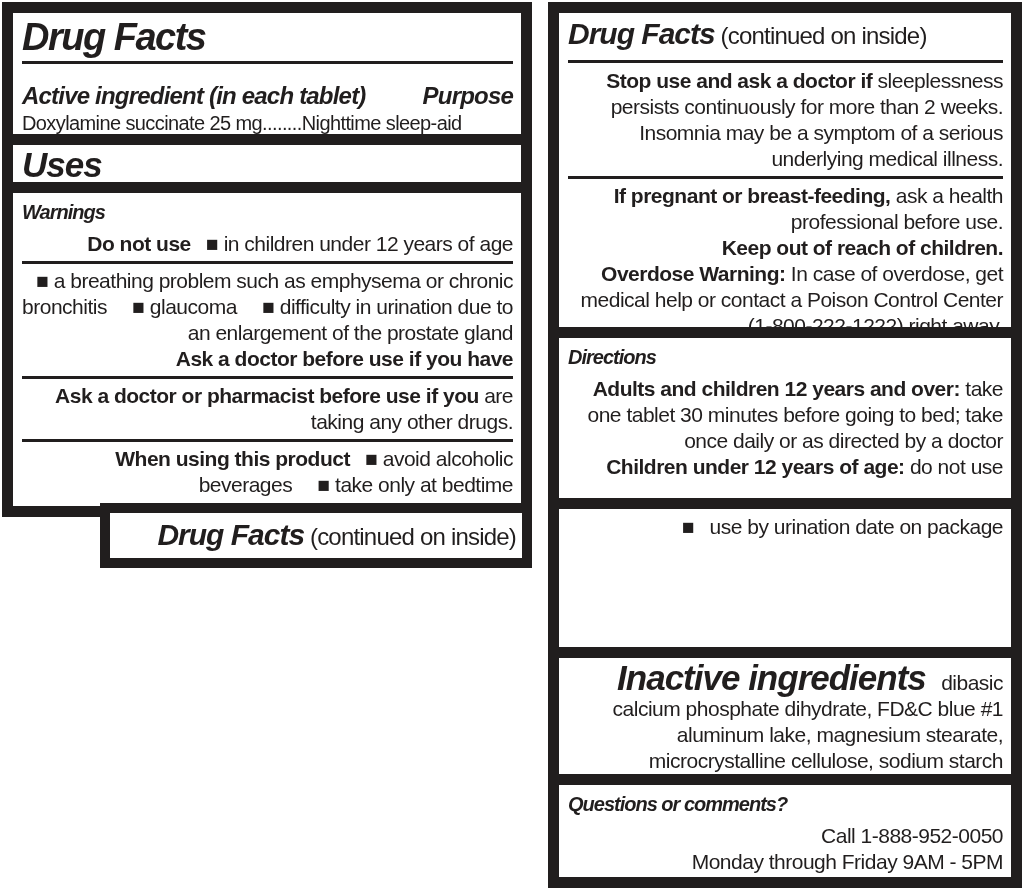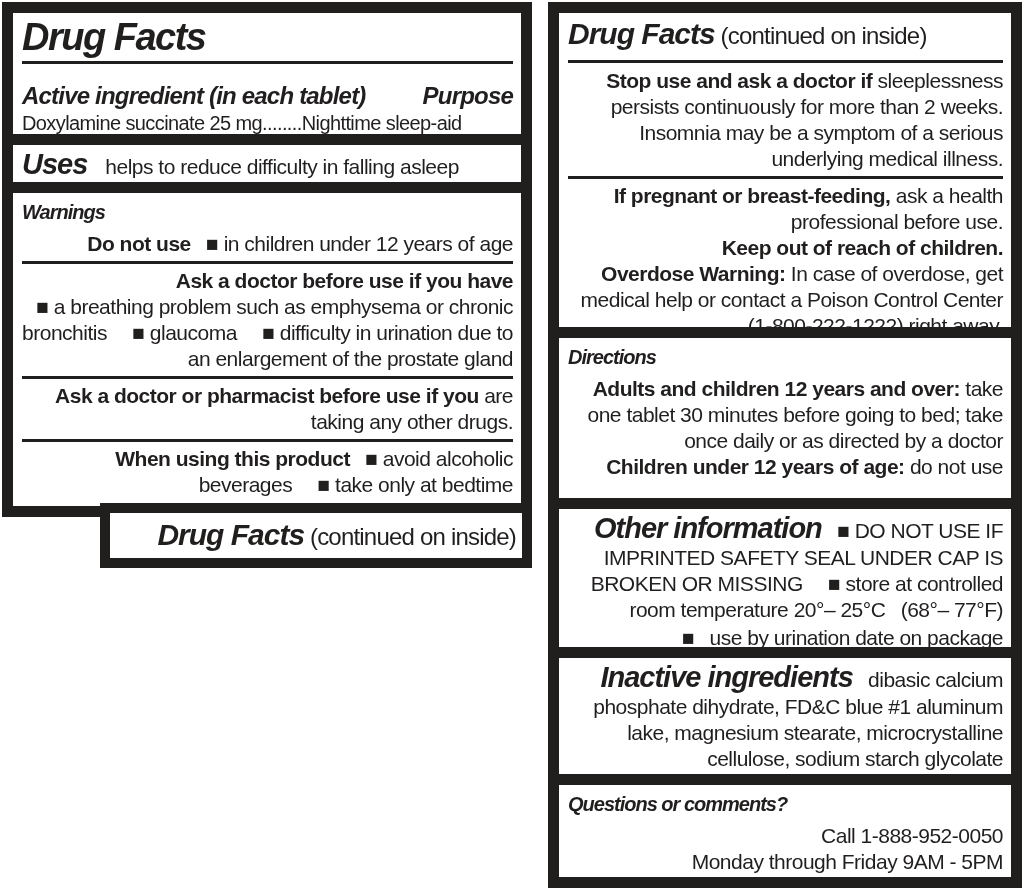--- a/index.html
+++ b/index.html
@@ -21,21 +21,21 @@
   .grow{flex:1 1 auto;}
   .df-title{
     font-size:38px;font-weight:bold;font-style:italic;
     letter-spacing:-1.5px;line-height:42px;
   }
   .sec-title{
     font-size:20px;font-weight:bold;font-style:italic;
     letter-spacing:-1px;line-height:33px;
   }
   .sec-title-inline{
-    font-size:29px;font-weight:bold;font-style:italic;
+    font-size:35px;font-weight:bold;font-style:italic;
     letter-spacing:-1px;line-height:33px;
   }
   .hdr-bi{font-size:30px;font-weight:bold;font-style:italic;letter-spacing:-1px;}
   .hdr-reg{font-size:24px;letter-spacing:-0.8px;}
   .sub-bi{font-size:24px;font-weight:bold;font-style:italic;letter-spacing:-0.8px;line-height:29px;margin-top:12px;}
   .body-t{font-size:21px;line-height:26px;letter-spacing:-0.5px;}
   p{margin:0;text-align:right;}
   .para{font-size:21px;line-height:26px;letter-spacing:-0.5px;}
   .para b{letter-spacing:-0.5px;}
   .hr{border:0;border-top:3px solid #211e1e;margin:4px 0;}
@@ -68,30 +68,29 @@
     <div class="row-between">
       <span class="sub-bi">Active ingredient (in each tablet)</span>
       <span class="sub-bi">Purpose</span>
     </div>
     <div class="active-row nowrap">Doxylamine succinate 25 mg........Nighttime sleep-aid</div>
   </div>
 
   <div class="box" style="height:37px;">
     <div class="uses-row">
       <span class="sec-title-inline">Uses</span>
-      <span class="body-t">helps to reduce difficulty in falling asleep</span>
     </div>
   </div>
 
   <div class="box grow">
     <div class="sec-title">Warnings</div>
     <p class="para mt2"><b>Do not use</b><span>  ■ in children under 12 years of age</span></p>
     <hr class="hr">
+    <p class="para">■ a breathing problem such as emphysema or chronic bronchitis   ■ glaucoma   ■ difficulty in urination due to an enlargement of the prostate gland</p>
     <p class="para"><b>Ask a doctor before use if you have</b></p>
-    <p class="para">■ a breathing problem such as emphysema or chronic bronchitis   ■ glaucoma   ■ difficulty in urination due to an enlargement of the prostate gland</p>
     <hr class="hr">
     <p class="para"><b>Ask a doctor or pharmacist before use if you</b><span> are taking any other drugs.</span></p>
     <hr class="hr">
     <p class="para"><b>When using this product</b><span>  ■ avoid alcoholic beverages   ■ take only at bedtime</span></p>
   </div>
 
 </div>
 
 <div id="left-continued">
   <div class="inner">
@@ -111,21 +110,20 @@
     <p class="para"><b>Overdose Warning:</b><span> In case of overdose, get medical help or contact a Poison Control Center (1-800-222-1222) right away.</span></p>
   </div>
 
   <div class="box" style="height:164px;">
     <div class="sec-title">Directions</div>
     <p class="para mt2"><b>Adults and children 12 years and over:</b><span> take one tablet 30 minutes before going to bed; take once daily or as directed by a doctor</span></p>
     <p class="para"><b>Children under 12 years of age:</b><span> do not use</span></p>
   </div>
 
   <div class="box" style="height:142px;">
-    <p class="para"><span class="sec-title-inline">Other information</span><span>  ■ DO NOT USE IF IMPRINTED SAFETY SEAL UNDER CAP IS BROKEN OR MISSING   ■ store at controlled room temperature 20°– 25°C  (68°– 77°F)</span></p>
     <p class="para mt2">■  use by urination date on package</p>
   </div>
 
   <div class="box" style="height:119px;">
     <p class="para"><span class="sec-title-inline">Inactive ingredients</span><span>  dibasic calcium phosphate dihydrate, FD&amp;C blue #1 aluminum lake, magnesium stearate, microcrystalline cellulose, sodium starch glycolate</span></p>
   </div>
 
   <div class="box grow">
     <div class="sec-title">Questions or comments?</div>
     <p class="para mt2">Call 1-888-952-0050</p>

